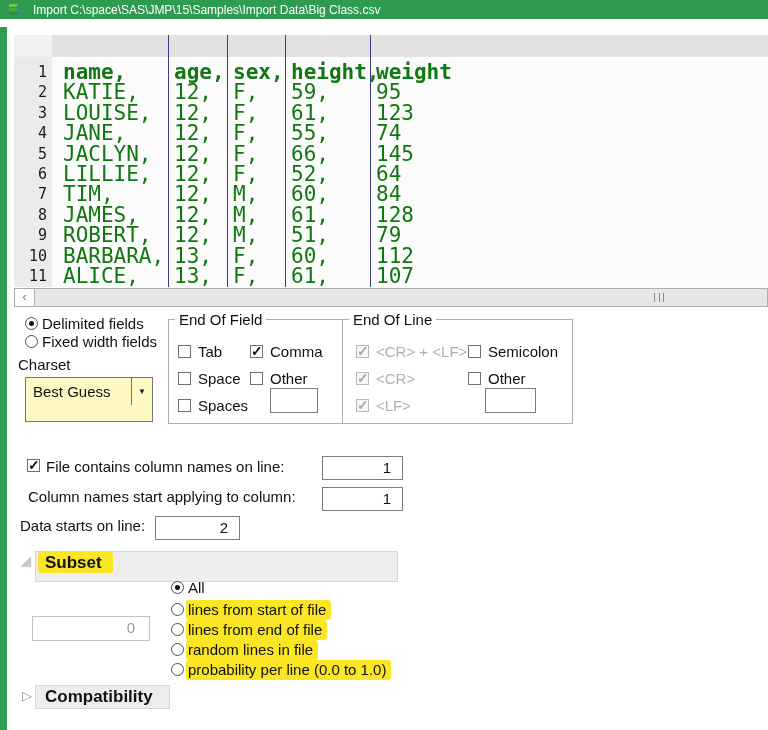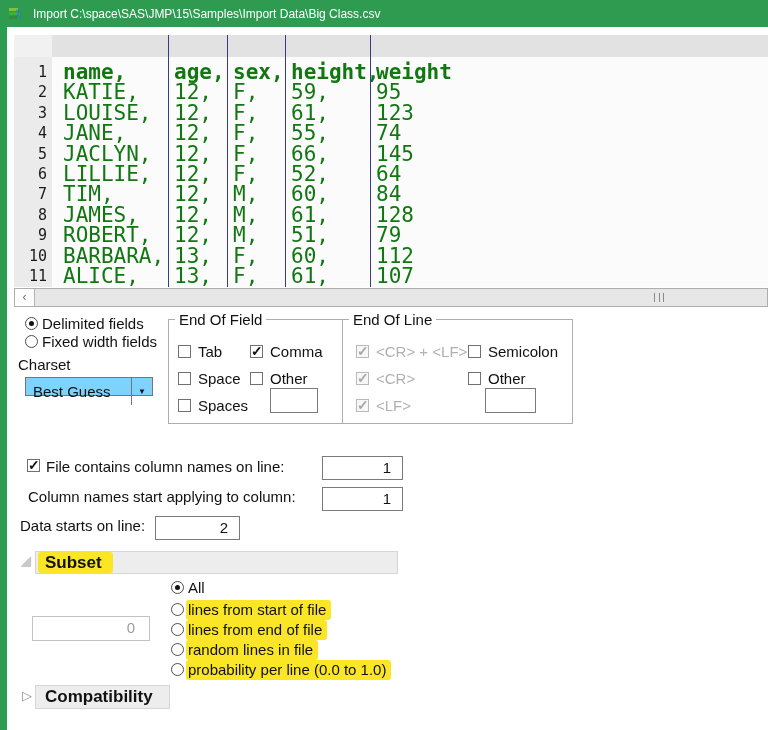--- a/index.html
+++ b/index.html
@@ -1,21 +1,21 @@
 <!DOCTYPE html>
 <html><head>
 <meta charset="utf-8">
 <style>
   * { margin:0; padding:0; box-sizing:border-box; }
   html,body { background:#fff; }
   body { font-family:"Liberation Sans", sans-serif; }
   #win { position:relative; width:768px; height:730px; background:#fff; overflow:hidden; }
 
   
-  .titlebar { position:absolute; left:0; top:0; width:768px; height:27px;
+  .titlebar { position:absolute; left:0; top:0; width:768px; height:19px;
     background:#2e9b50; display:flex; align-items:center; }
   .titlebar .ticon { margin-left:8px; width:16px; height:16px; }
   .titlebar .ttext { margin-left:9px; color:#fff; font-size:12px; white-space:nowrap; }
   .leftedge { position:absolute; left:0; top:27px; width:7px; height:703px; background:#2e9b50; }
 
   
   .preview { position:absolute; left:14px; top:35px; right:0; height:252px; background:#fbfbfb; overflow:hidden; }
   .pheader { position:absolute; left:0; top:0; right:0; height:22px; background:#e2e2e2; }
   .pheader .gcell { position:absolute; left:0; top:0; width:38px; height:22px; background:#f1f1f1; }
   .gutter { position:absolute; left:0; top:22px; bottom:0; width:38px; background:#ebebeb;
@@ -44,21 +44,21 @@
   .cb.dis.on::after { color:#a9a9a9; }
   .lab { position:absolute; font-size:15px; color:#111; white-space:nowrap; }
   .lab.dis { color:#b0b0b0; }
   .field { position:absolute; border:1px solid #7a7a7a; background:#fff; font-size:15px; color:#111;
     text-align:right; padding:2px 11px 0 2px; }
   .field.dis { border-color:#c3c3c3; color:#9b9b9b; padding-right:14px; }
 
   .group { position:absolute; border:1px solid #aeaeae; background:#fff; }
   .group .legend { position:absolute; left:6px; top:-9px; background:#fff; padding:0 4px; font-size:15px; color:#111; white-space:nowrap; }
 
-  .combo { position:absolute; left:25px; top:377px; width:128px; height:19px; background:#7dd3fc;
+  .combo { position:absolute; left:25px; top:377px; width:128px; height:45px; background:#fef9c3;
     border:1px solid #757575; }
   .combo .cval { position:absolute; left:7px; top:5px; font-size:15px; color:#111; white-space:nowrap; }
   .combo .cbtn { position:absolute; right:0; top:0; width:21px; height:27px; border-left:1px solid #757575;
     text-align:center; font-size:8px; color:#111; line-height:27px; }
 
   .secbar { position:absolute; background:#ededed; border:1px solid #d6d6d6; }
   .secbar .stitle { position:absolute; left:9px; top:1px; font-size:17px; font-weight:bold; color:#111; white-space:nowrap; }
   .tri { position:absolute; font-size:13px; }
   .tri.open { color:#c9c9c9; text-shadow:0 0 1px #9a9a9a; }
   .tri.closed { color:#8f8f8f; }
@@ -163,21 +163,21 @@
   <div class="lab" style="left:46px; top:458px;">File contains column names on line:</div>
   <div class="field" style="left:322px; top:456px; width:81px; height:24px;">1</div>
 
   <div class="lab" style="left:28px; top:488px;">Column names start applying to column:</div>
   <div class="field" style="left:322px; top:487px; width:81px; height:24px;">1</div>
 
   <div class="lab" style="left:20px; top:517px;">Data starts on line:</div>
   <div class="field" style="left:155px; top:516px; width:85px; height:24px;">2</div>
 
   <span class="tri open" style="left:21px; top:553px;">◢</span>
-  <div class="secbar" style="left:35px; top:551px; width:363px; height:23px;">
+  <div class="secbar" style="left:35px; top:551px; width:363px; height:31px;">
     <div class="hlbox" style="left:2px; top:0px; width:75px; height:21px;"></div>
     <span class="stitle">Subset</span>
   </div>
 
   <div class="field dis" style="left:32px; top:616px; width:118px; height:25px;">0</div>
 
   <div class="radio on" style="left:171px; top:581px;"></div>
   <div class="subopt" style="top:579px;"><span>All</span></div>
 
   <div class="radio" style="left:171px; top:603px;"></div>

